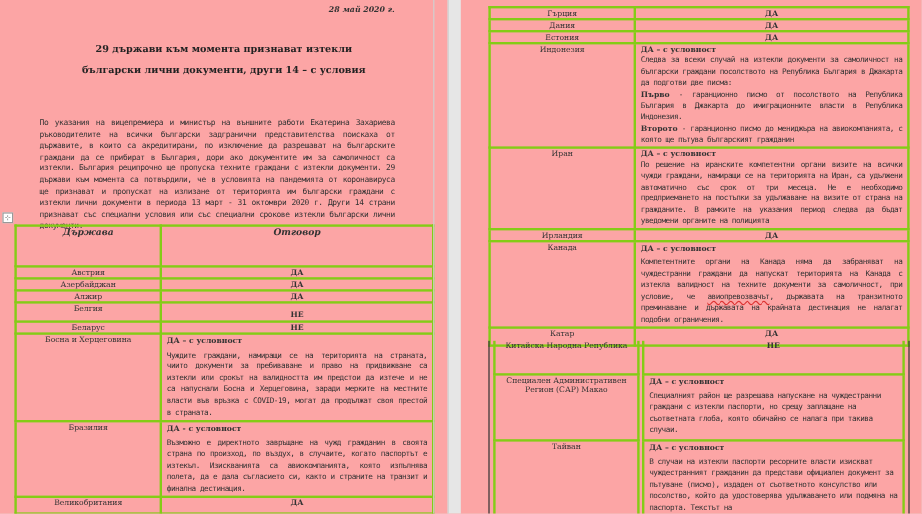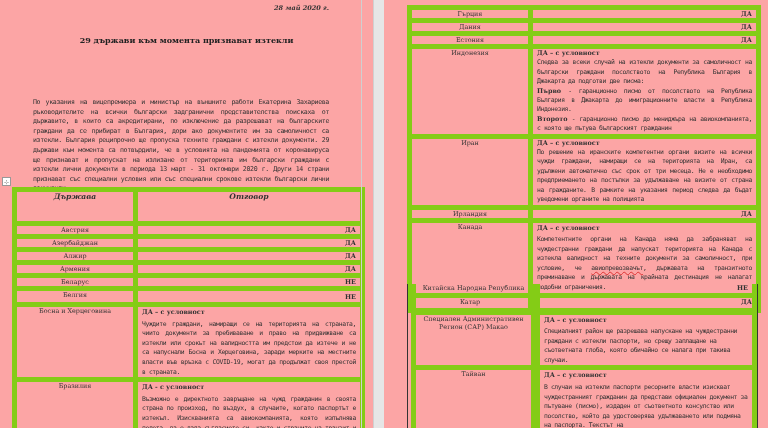--- a/index.html
+++ b/index.html
@@ -33,38 +33,39 @@
   .move-handle {
     position:absolute; left:2px; top:177px; width:7px; height:7px;
     border:1px solid #999; font-size:6px; line-height:7px; text-align:center; color:#666;
     background:#fff;
   }
   table.doc {
     position:absolute; border-collapse:collapse; table-layout:fixed;
     font-size:6.4px; color:#333;
   }
   table.doc td {
-    border:5px solid #84cc16; padding:0 4px; vertical-align:top;
+    border:2px solid #84cc16; padding:0 4px; vertical-align:top;
     overflow:hidden;
   }
   td.country { text-align:center; }
-  td.ans { text-align:right; font-weight:bold; }
+  td.ans { text-align:center; font-weight:bold; }
   td.cond { text-align:justify; line-height:9.6px; }
   .cond-head { font-weight:bold; display:block; margin:1px 0 2px 0; }
   .cond-body { display:block; font-family:"DejaVu Sans Mono","Liberation Mono",monospace; letter-spacing:-0.4px; font-size:6.4px; }
   .bold { font-weight:bold; font-family:"DejaVu Serif","Liberation Serif",serif; letter-spacing:0; }
   .thead td { font-weight:bold; font-size:7.6px; text-align:center; vertical-align:middle; }
   .squiggle { text-decoration:underline wavy #d33; }
 </style>
 </head>
 <body>
 
 <div class="page" id="page-left">
   <div class="date">28 май 2020 г.</div>
   <div class="title" style="top:35px;">29 държави към момента признават изтекли</div>
+  <div class="title" style="top:53px;">български лични документи, други 14 – с условия</div>
   <div class="intro">По указания на вицепремиера и министър на външните работи Екатерина Захариева ръководителите на всички български задгранични представителства поискаха от държавите, в които са акредитирани, по изключение да разрешават на българските граждани да се прибират в България, дори ако документите им за самоличност са изтекли. България реципрочно ще пропуска техните граждани с изтекли документи. 29 държави към момента са потвърдили, че в условията на пандемията от коронавируса ще признават и пропускат на излизане от територията им български граждани с изтекли лични документи в периода 13 март - 31 октомври 2020 г. Други 14 страни признават със специални условия или със специални срокове изтекли български лични документи.</div>
 
   <div class="move-handle">⊹</div>
 
   <table class="doc" style="left:12px; top:187px; width:348px;">
     <colgroup>
         <col style="width:121px">
         <col style="width:227px">
       </colgroup>
     <tbody>
@@ -77,31 +78,27 @@
       <td class="ans">ДА</td>
     </tr>
     <tr style="height:9px;margin-left:25px;">
       <td class="country">Азербайджан</td>
       <td class="ans">ДА</td>
     </tr>
     <tr style="height:9px;">
       <td class="country">Алжир</td>
       <td class="ans">ДА</td>
     </tr>
-    <tr style="height:9px;">
-      <td class="country">Армения</td>
-      <td class="ans">ДА</td>
-    </tr>
-    <tr style="height:9px;">
-      <td class="country">Беларус</td>
-      <td class="ans">НЕ</td>
-    </tr>
     <tr style="height:16px;">
       <td class="country">Белгия</td>
       <td class="ans" style="vertical-align:bottom; padding-bottom:1px;">НЕ</td>
+    </tr>
+    <tr style="height:9px;">
+      <td class="country">Беларус</td>
+      <td class="ans">НЕ</td>
     </tr>
     <tr style="height:73px;">
       <td class="country">Босна и Херцеговина</td>
       <td class="cond">
         <span class="cond-head">ДА – с условност</span>
         <span class="cond-body">Чуждите граждани, намиращи се на територията на страната, чиито документи за пребиваване и право на придвижване са изтекли или срокът на валидността им предстои да изтече и не са напуснали Босна и Херцеговина, заради мерките на местните власти във връзка с COVID-19, могат да продължат своя престой в страната.</span>
       </td>
     </tr>
     <tr style="height:62px;">
       <td class="country">Бразилия</td>

